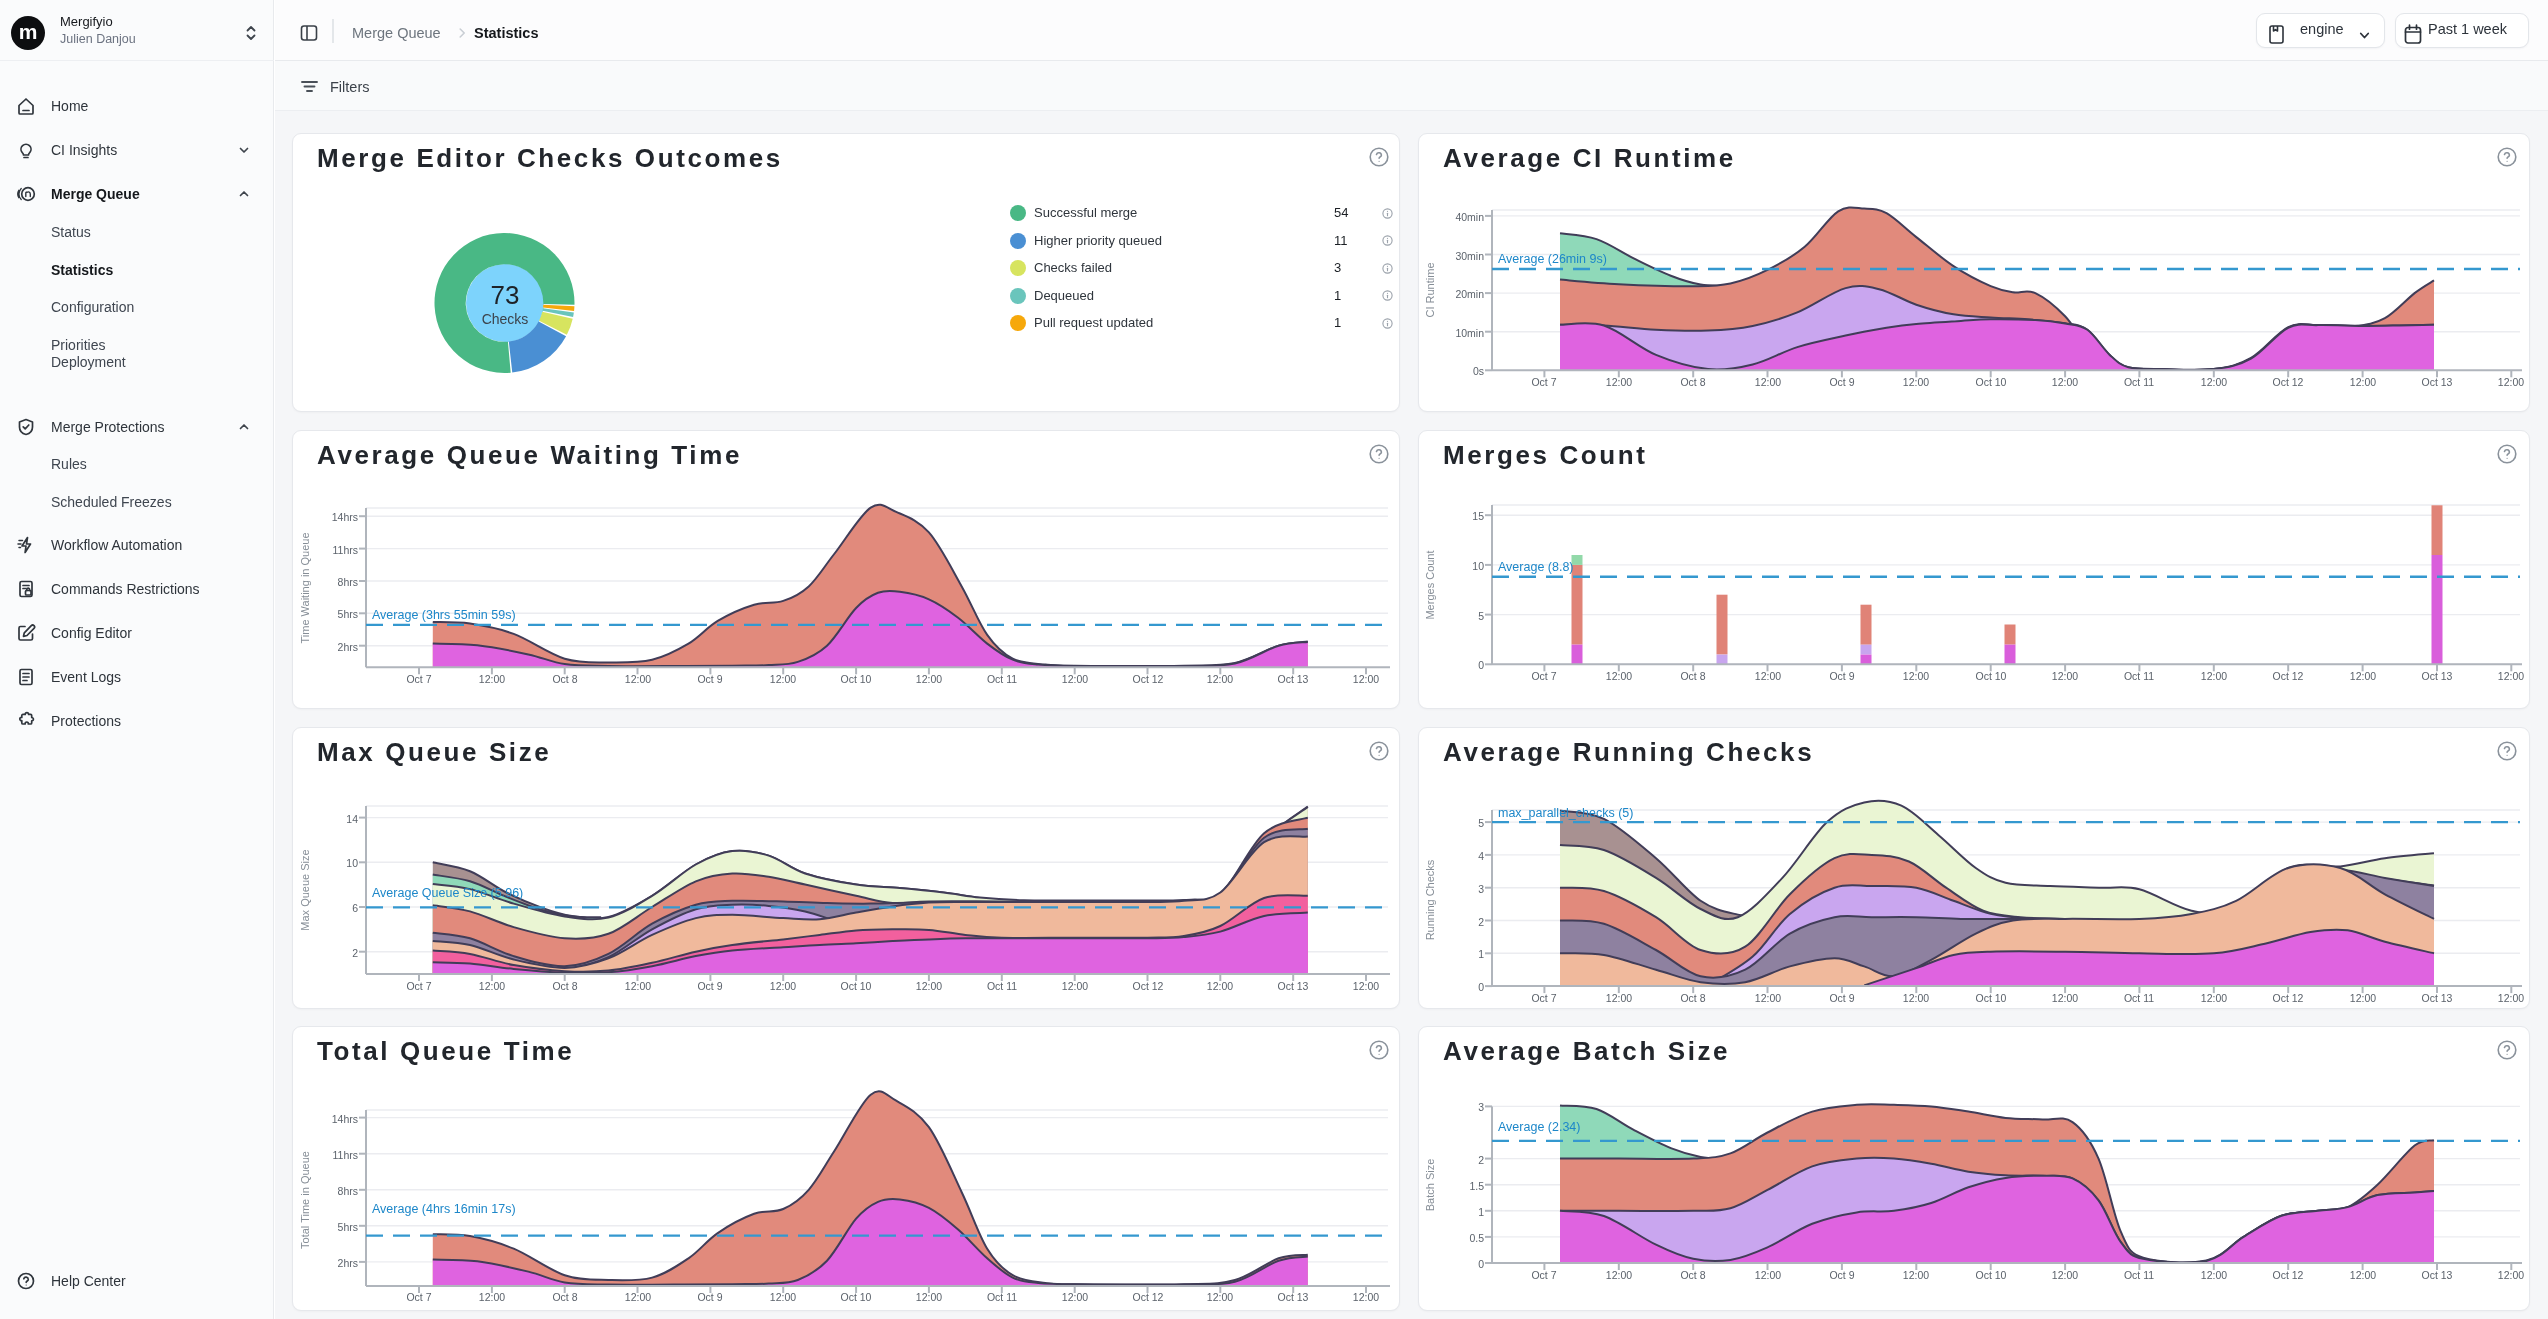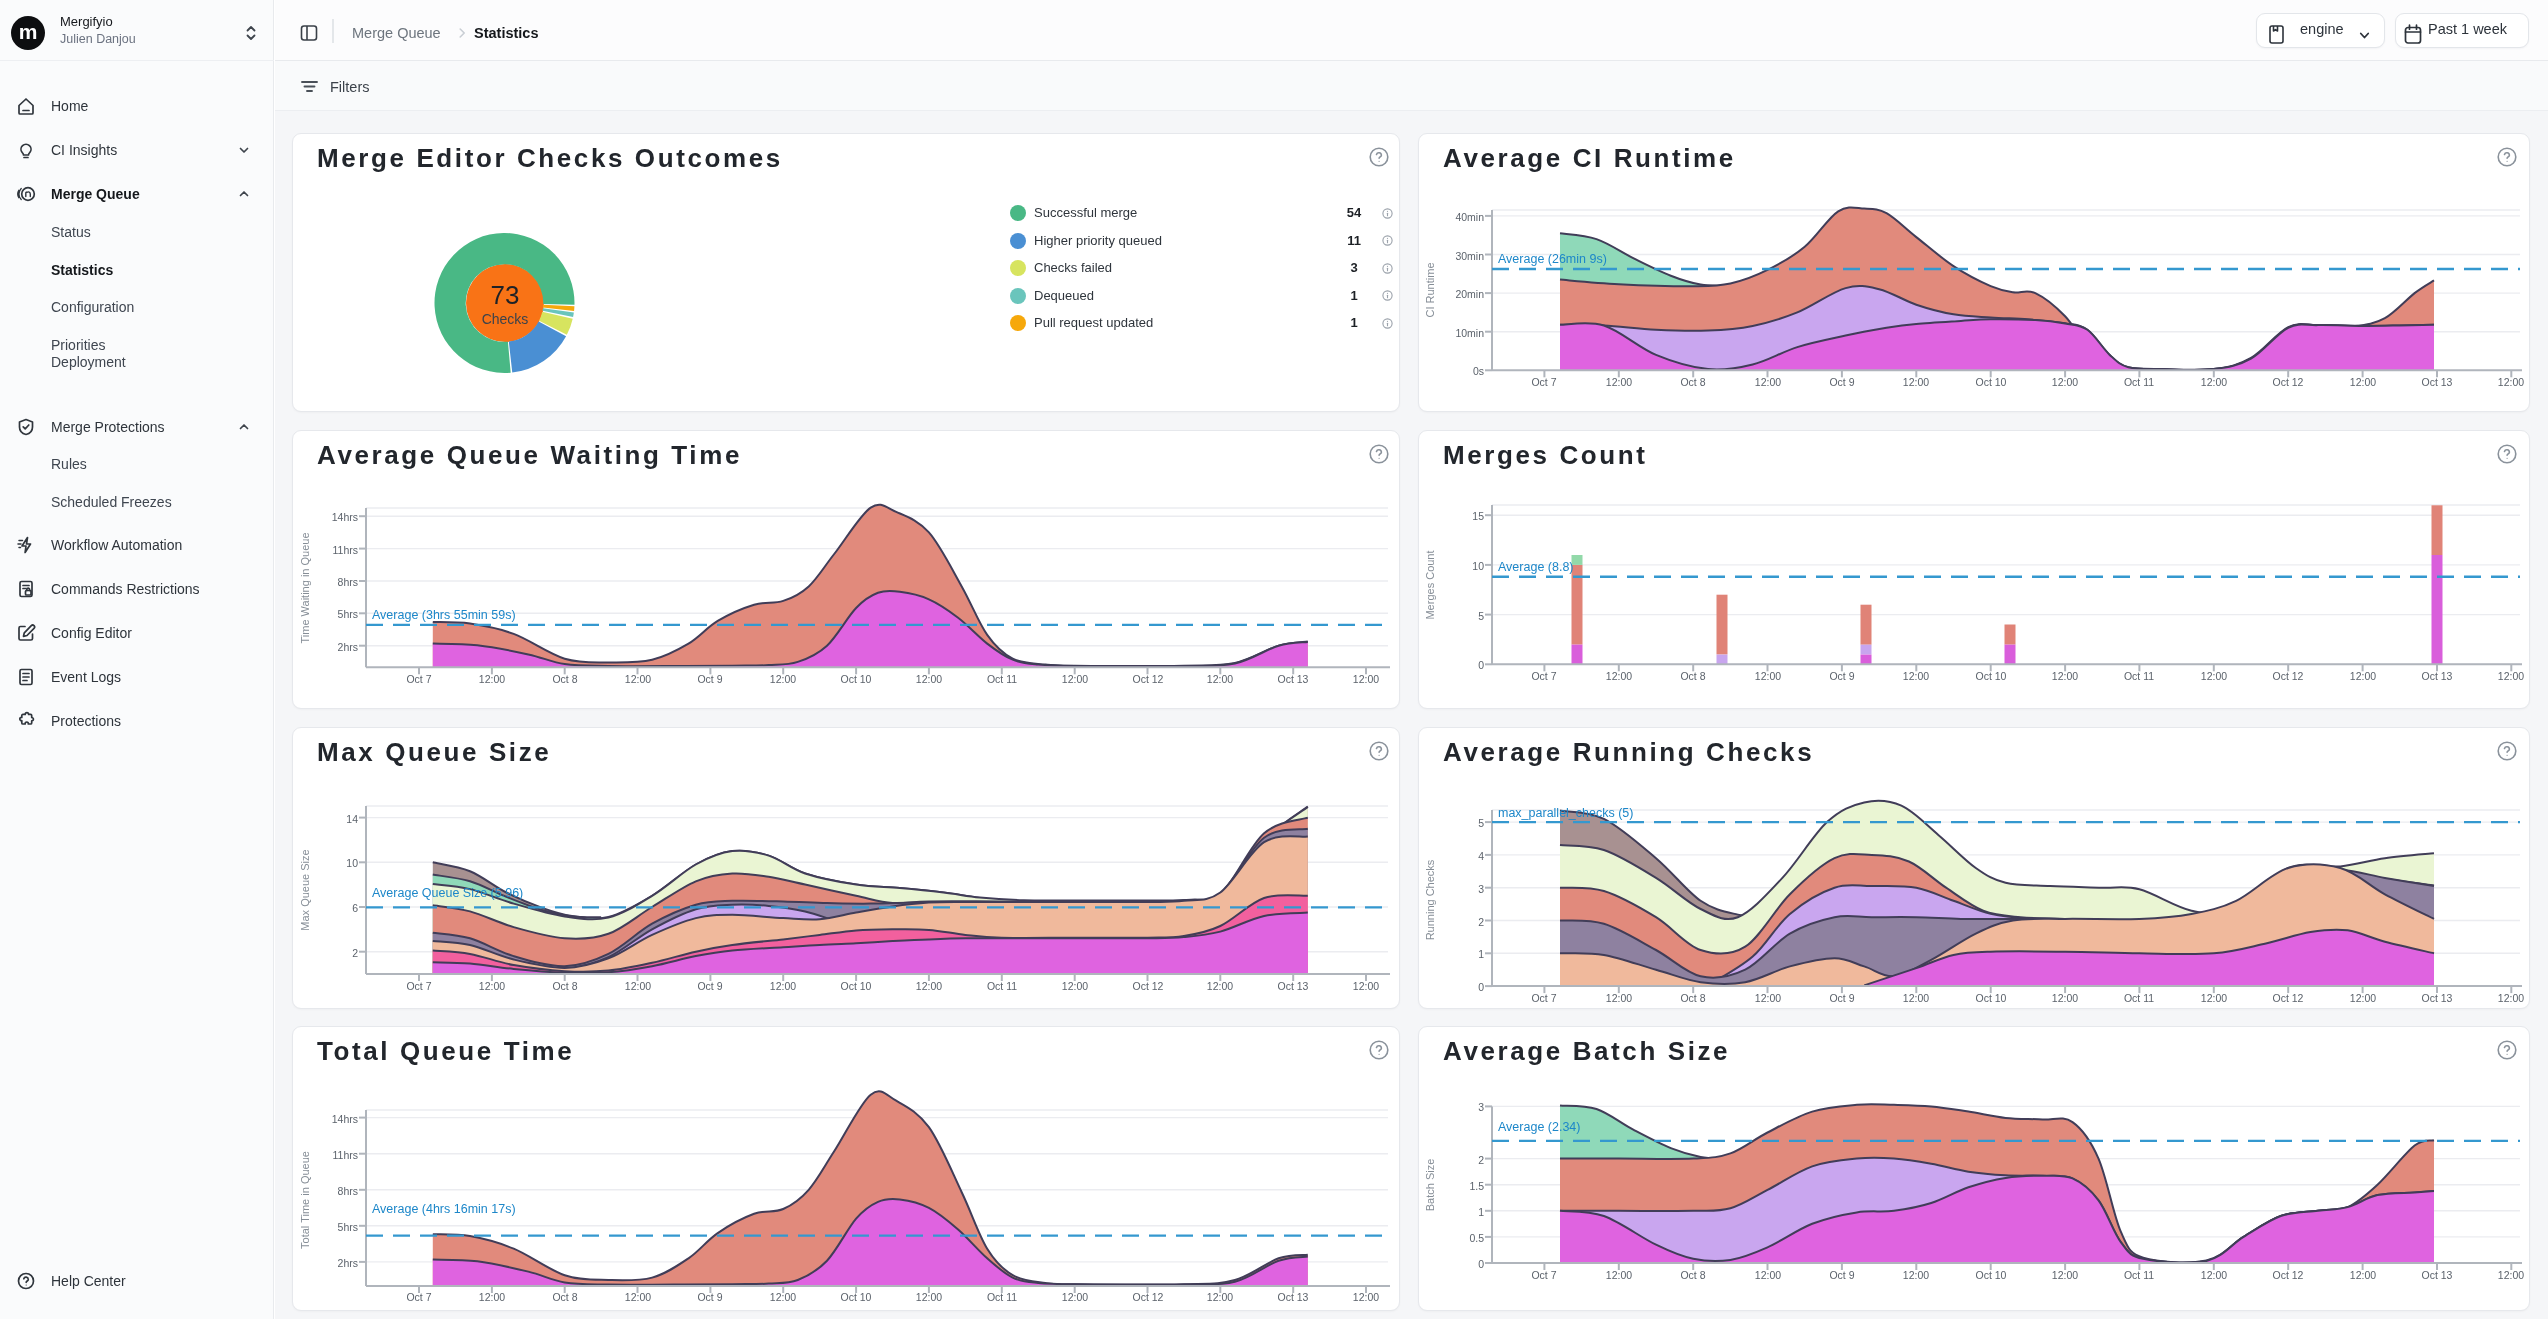--- a/index.html
+++ b/index.html
@@ -17,23 +17,23 @@
 .crumb-gray{position:absolute;top:25px;font-size:14.5px;color:#6d757e}
 .crumb-dark{position:absolute;top:25px;font-size:14.5px;font-weight:700;color:#15181c}
 .btn{position:absolute;top:13px;height:35px;background:#fff;border:1px solid #e3e6ea;border-radius:9px;box-shadow:0 1px 2px rgba(16,24,40,.04)}
 .btn-tx{position:absolute;top:21px;font-size:14.5px;font-weight:400;color:#2d333b;white-space:nowrap}
 .card{position:absolute;background:#fff;border:1px solid #e6e8ec;border-radius:9px;box-shadow:0 1px 2px rgba(16,24,40,.03)}
 .ctitle{position:absolute;font-size:26px;font-weight:700;color:#22262c;letter-spacing:2.6px}
 .tick{font-size:10.5px;fill:#5b626b}
 .ytitle{font-size:11px;fill:#868e97}
 .avglab{font-size:12.5px;fill:#1d87c9}
 .leg-lab{position:absolute;font-size:13px;color:#2f353c}
-.leg-val{position:absolute;font-size:13px;font-weight:700;color:#1c2025;text-align:center;width:40px}
+.leg-val{position:absolute;font-size:13px;font-weight:400;color:#1c2025;text-align:left;width:40px}
 .donut{position:absolute;left:435px;top:233px;width:140px;height:140px;border-radius:50%;}
-.donut-in{position:absolute;left:31px;top:31px;width:78px;height:78px;border-radius:50%;background:#f97316;text-align:center}
+.donut-in{position:absolute;left:31px;top:31px;width:78px;height:78px;border-radius:50%;background:#7dd3fc;text-align:center}
 .help{position:absolute;width:22px;height:22px}
 </style></head>
 <body>
 <div class="content"></div>
 
 <div class="topbar"></div>
 <svg style="position:absolute;left:299px;top:23px" width="20" height="20" viewBox="0 0 20 20" fill="none" stroke="#3a4048" stroke-width="1.6" stroke-linejoin="round">
     <rect x="2.5" y="3" width="15" height="14" rx="2.5"></rect>
     <path d="M8 3v14"></path>
   </svg>

